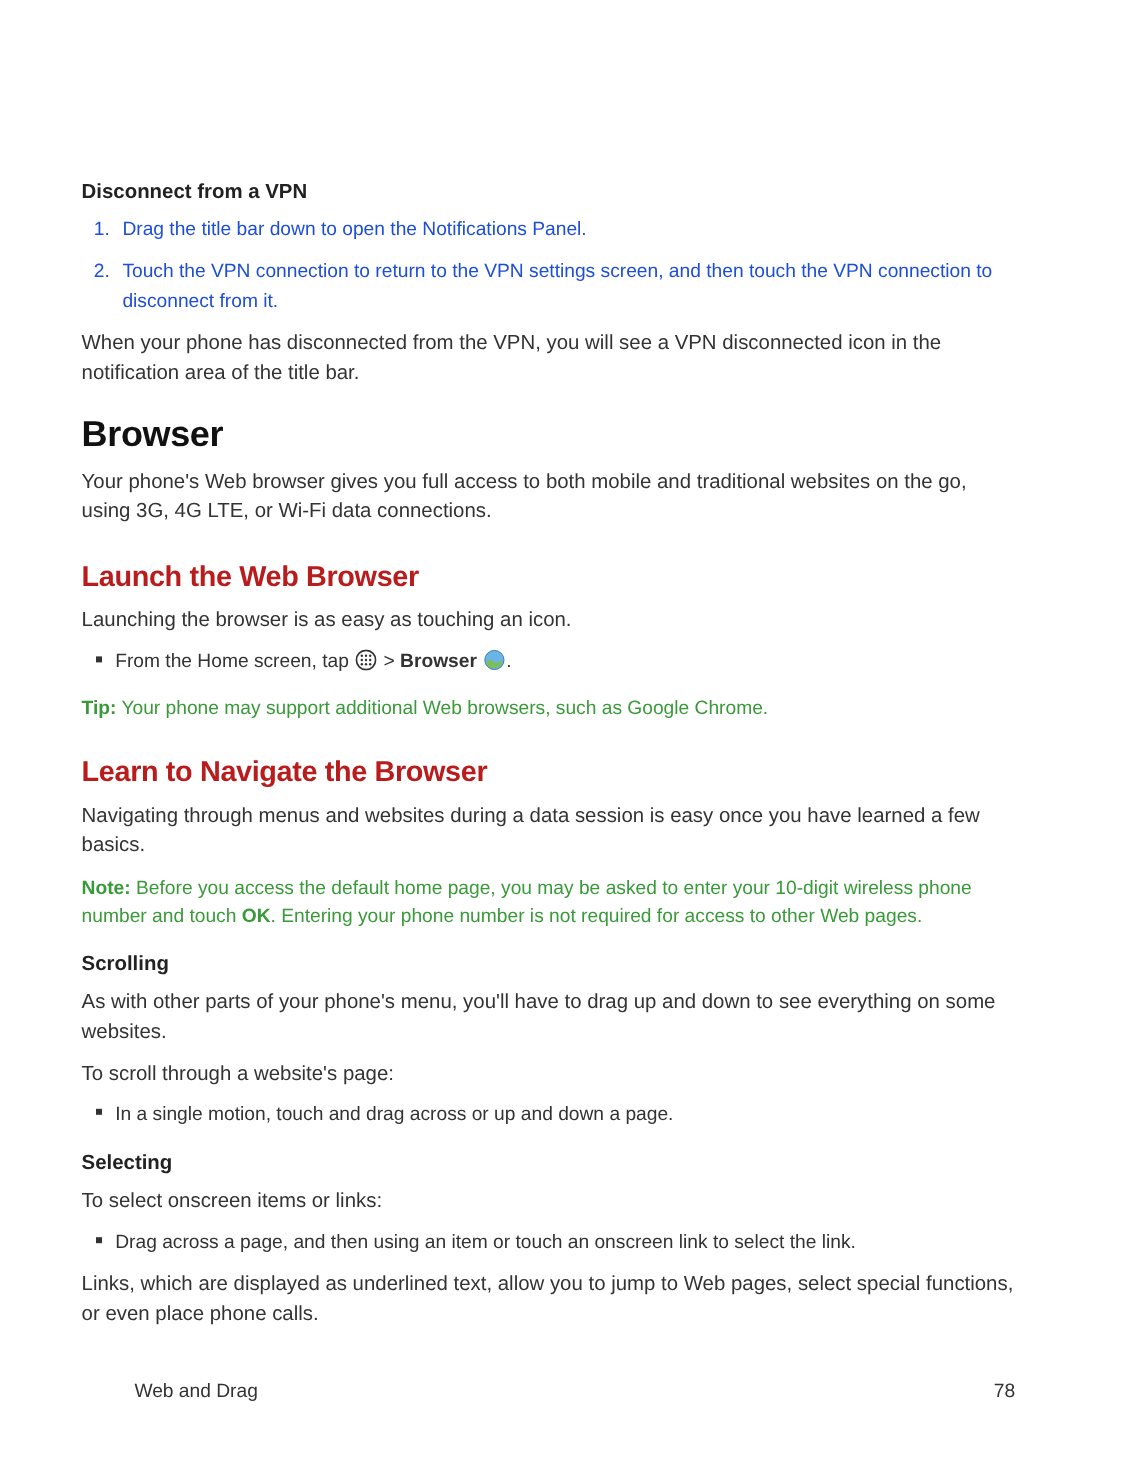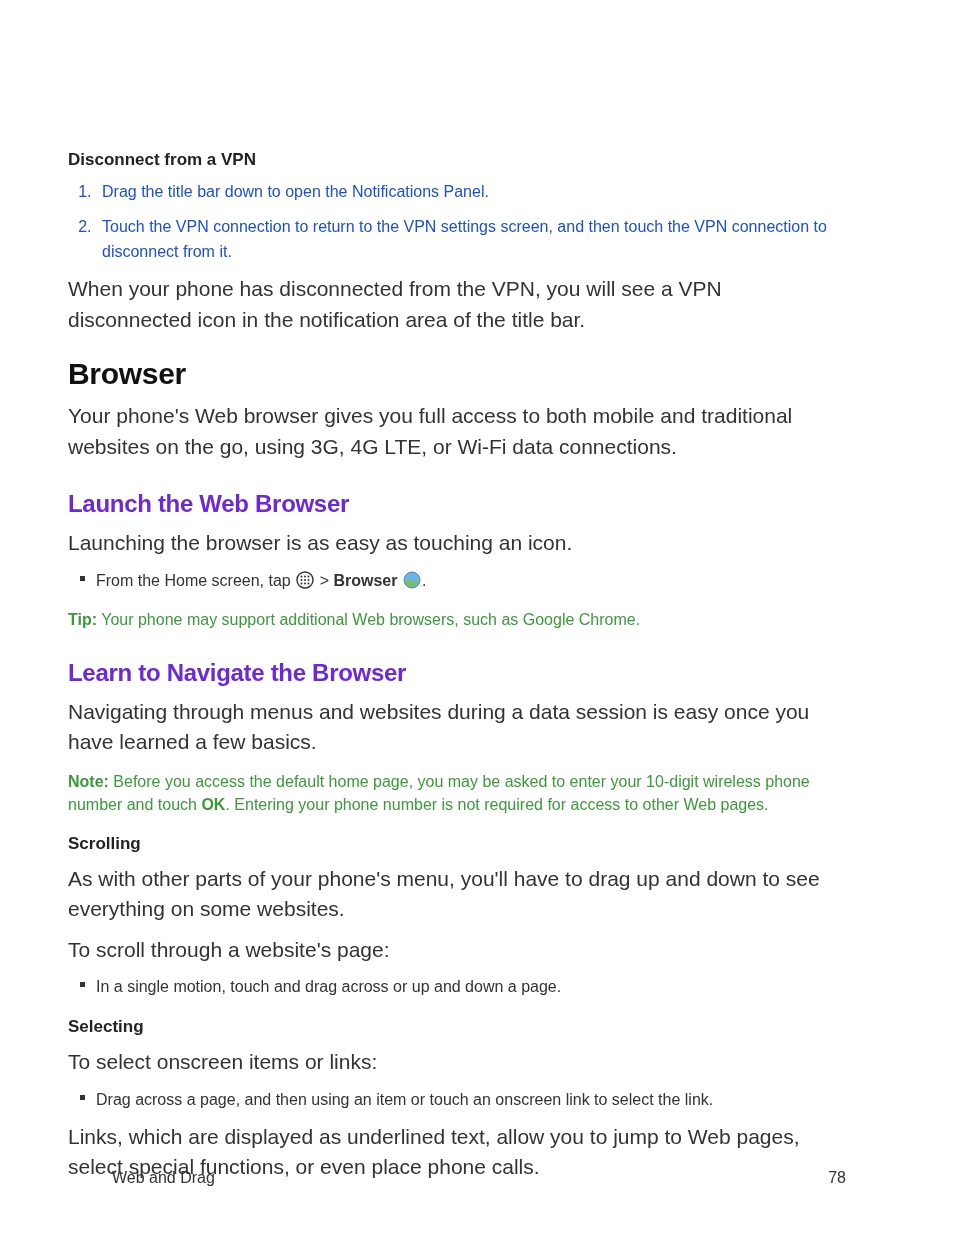--- a/index.html
+++ b/index.html
@@ -23,32 +23,32 @@
     font-size: 30px;
     margin: 22px 0 10px 0;
     color: #111111;
     letter-spacing: -0.3px;
   }
   h2.subsection-title {
     font-family: Arial, Helvetica, sans-serif;
     font-weight: 900;
     font-size: 24px;
     margin: 28px 0 10px 0;
-    color: #6d28d9;
+    color: #b91c1c;
     letter-spacing: -0.3px;
   }
   h3.minor-heading {
     font-family: Arial, Helvetica, sans-serif;
     font-weight: 700;
     font-size: 17px;
     margin: 18px 0 8px 0;
     color: #222222;
   }
   p {
-    font-size: 21px;
+    font-size: 17px;
     line-height: 1.45;
     margin: 10px 0;
     color: #333333;
   }
   ol {
     font-size: 16px;
     line-height: 1.55;
     margin: 10px 0;
     padding-left: 28px;
     color: #1d4ed8;

